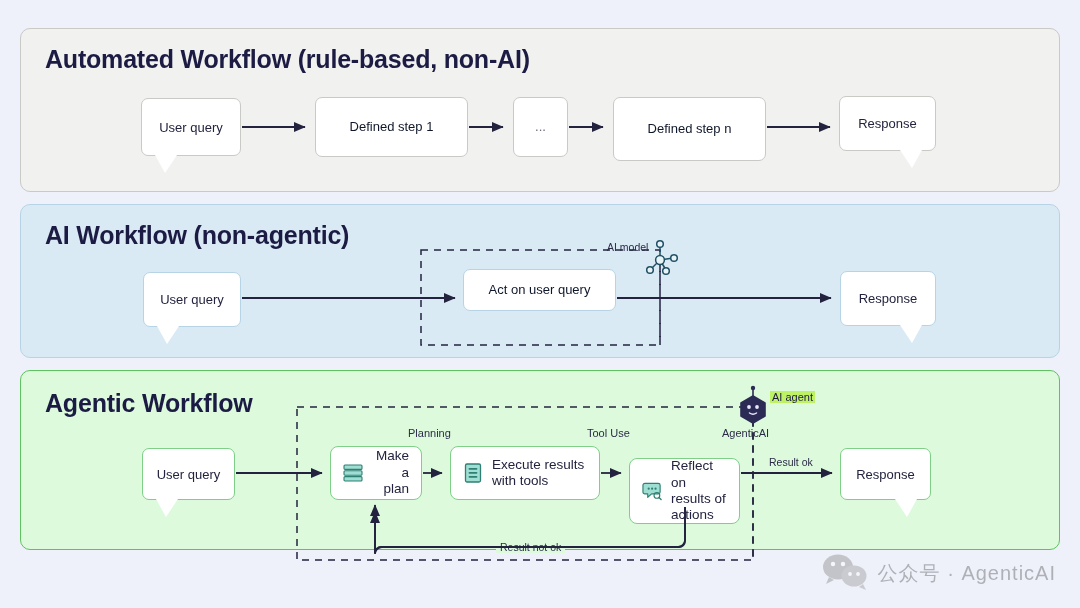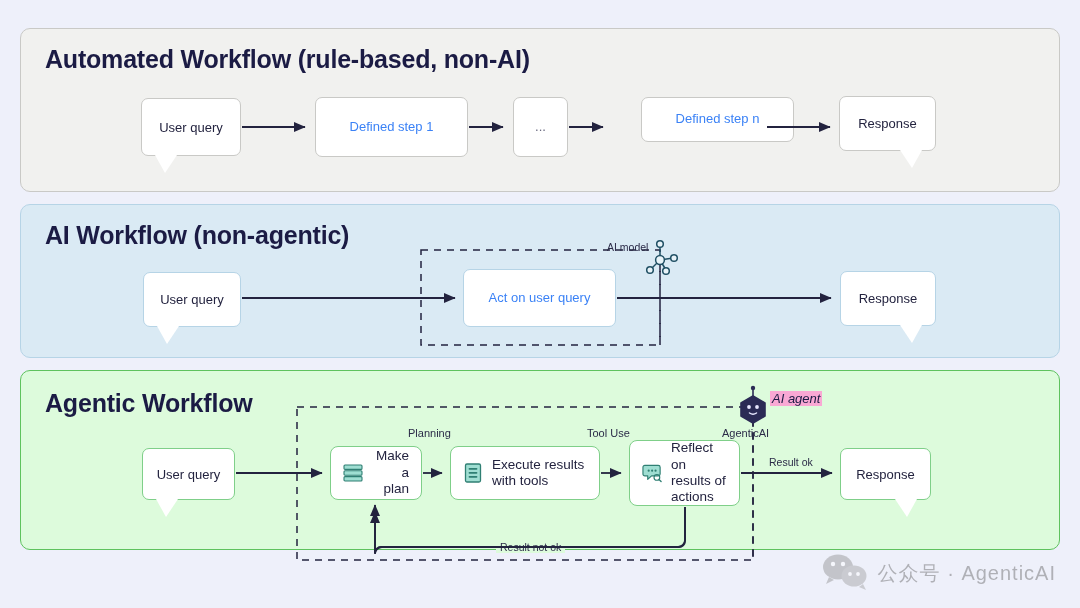--- a/index.html
+++ b/index.html
@@ -22,21 +22,21 @@
     background:#ddfbdc;border:1px solid #5ec25e;}
 
   .panel-title{position:absolute;left:24px;top:16px;
     font-size:25px;font-weight:700;color:#1b1b44;letter-spacing:-0.2px;
     white-space:nowrap;}
   #panel-agentic .panel-title{top:18px;}
 
   
   .node{position:absolute;box-sizing:border-box;background:#fff;
     border-radius:7px;display:flex;align-items:center;justify-content:center;
-    text-align:center;color:#3b82f6;font-size:13px;line-height:1.25;}
+    text-align:center;color:#0f172a;font-size:13px;line-height:1.25;}
   .node.gray{border:1px solid #c9c9c6;}
   .node.blue{border:1px solid #b6d4e6;}
 
   
   .bubble{position:absolute;}
   .bubble .body{position:absolute;inset:0;background:#fff;border-radius:7px;
     display:flex;align-items:center;justify-content:center;
     color:#23233f;font-size:13px;box-sizing:border-box;}
   .bubble.gray .body{border:1px solid #c9c9c6;}
   .bubble.blue .body{border:1px solid #b6d4e6;}
@@ -62,21 +62,21 @@
   .bubble.green.tail-right .tailb{border-top-color:#7fcf89;}
 
   
   svg.overlay{position:absolute;left:0;top:0;width:1080px;height:608px;
     pointer-events:none;}
 
   
   .caption{position:absolute;font-size:11px;color:#2b2b48;white-space:nowrap;padding-left:28px;}
   .caption.edge{font-size:10.5px;background:#ddfbdc;padding:0 4px;text-align:right;}
   .caption.aimodel{font-size:10.5px;color:#2b2b48;background:#daeaf4;padding:0 3px;}
-  .caption.aiagent{font-size:13px;color:#1b1b44;background:#f9a8d4;padding:0 2px;font-style:italic;}
+  .caption.aiagent{font-size:11px;color:#1b1b44;background:#bef264;padding:0 2px;}
 
   
   .step{position:absolute;box-sizing:border-box;background:#fff;
     border:1px solid #7fcf89;border-radius:8px;
     display:flex;align-items:center;gap:9px;padding:0 12px;}
   .step .icon{flex:0 0 auto;width:20px;height:22px;}
   .step .txt{font-size:13.5px;color:#23233f;line-height:1.22;}
 
   
   #watermark{position:absolute;right:24px;bottom:14px;
@@ -96,39 +96,39 @@
   <div class="bubble gray tail-left" style="left:141px;top:98px;width:100px;height:58px;">
     <div class="tailb"></div>
     <div class="body">User query</div>
     <div class="tail"></div>
   </div>
 
   <div class="node gray" style="left:315px;top:97px;width:153px;height:60px;">Defined step 1</div>
 
   <div class="node gray" style="left:513px;top:97px;width:55px;height:60px;color:#6a6a80;">...</div>
 
-  <div class="node gray" style="left:613px;top:97px;width:153px;height:45px;margin-left:28px;">Defined step n</div>
+  <div class="node gray" style="left:613px;top:97px;width:153px;height:64px;">Defined step n</div>
 
   <div class="bubble gray tail-right" style="left:839px;top:96px;width:97px;height:55px;">
     <div class="tailb"></div>
     <div class="body">Response</div>
     <div class="tail"></div>
   </div>
 
   <div class="panel" id="panel-ai">
     <div class="panel-title">AI Workflow (non-agentic)</div>
   </div>
 
   <div class="bubble blue tail-left" style="left:143px;top:272px;width:98px;height:55px;">
     <div class="tailb"></div>
     <div class="body">User query</div>
     <div class="tail"></div>
   </div>
 
-  <div class="node blue" style="left:463px;top:269px;width:153px;height:58px;">Act on user query</div>
+  <div class="node blue" style="left:463px;top:269px;width:153px;height:42px;">Act on user query</div>
 
   <div class="bubble blue tail-right" style="left:840px;top:271px;width:96px;height:55px;">
     <div class="tailb"></div>
     <div class="body">Response</div>
     <div class="tail"></div>
   </div>
 
   <div class="caption aimodel" style="left:604px;top:241px;">AI model</div>
 
   <div class="panel" id="panel-agentic">
@@ -167,21 +167,21 @@
         <rect x="5.6" y="10" width="8.8" height="1.7" rx="0.8" fill="#2f7f73"></rect>
         <rect x="5.6" y="14" width="8.8" height="1.7" rx="0.8" fill="#2f7f73"></rect>
       </svg>
     </span>
     <span class="txt">
       <span>Execute results</span><br>
       <span>with tools</span>
     </span>
   </div>
 
-  <div class="step" style="left:629px;top:440px;width:111px;height:66px;">
+  <div class="step" style="left:629px;top:458px;width:111px;height:66px;">
     <span class="icon">
       <svg viewBox="0 0 22 22" width="21" height="22">
         <path d="M3 3 h14 a2 2 0 0 1 2 2 v7 a2 2 0 0 1 -2 2 h-7 l-4 3.6 v-3.6 h-3 a2 2 0 0 1 -2 -2 v-7 a2 2 0 0 1 2 -2 z" fill="#9fded2" stroke="#2f7f73" stroke-width="1.2" stroke-linejoin="round"></path>
         <circle cx="7" cy="8.6" r="1.15" fill="#2f7f73"></circle>
         <circle cx="10.6" cy="8.6" r="1.15" fill="#2f7f73"></circle>
         <circle cx="14.2" cy="8.6" r="1.15" fill="#2f7f73"></circle>
         <circle cx="15.6" cy="15.6" r="3" fill="none" stroke="#2f7f73" stroke-width="1.2"></circle>
         <line x1="17.8" y1="17.8" x2="20" y2="20" stroke="#2f7f73" stroke-width="1.4" stroke-linecap="round"></line>
       </svg>
     </span>

